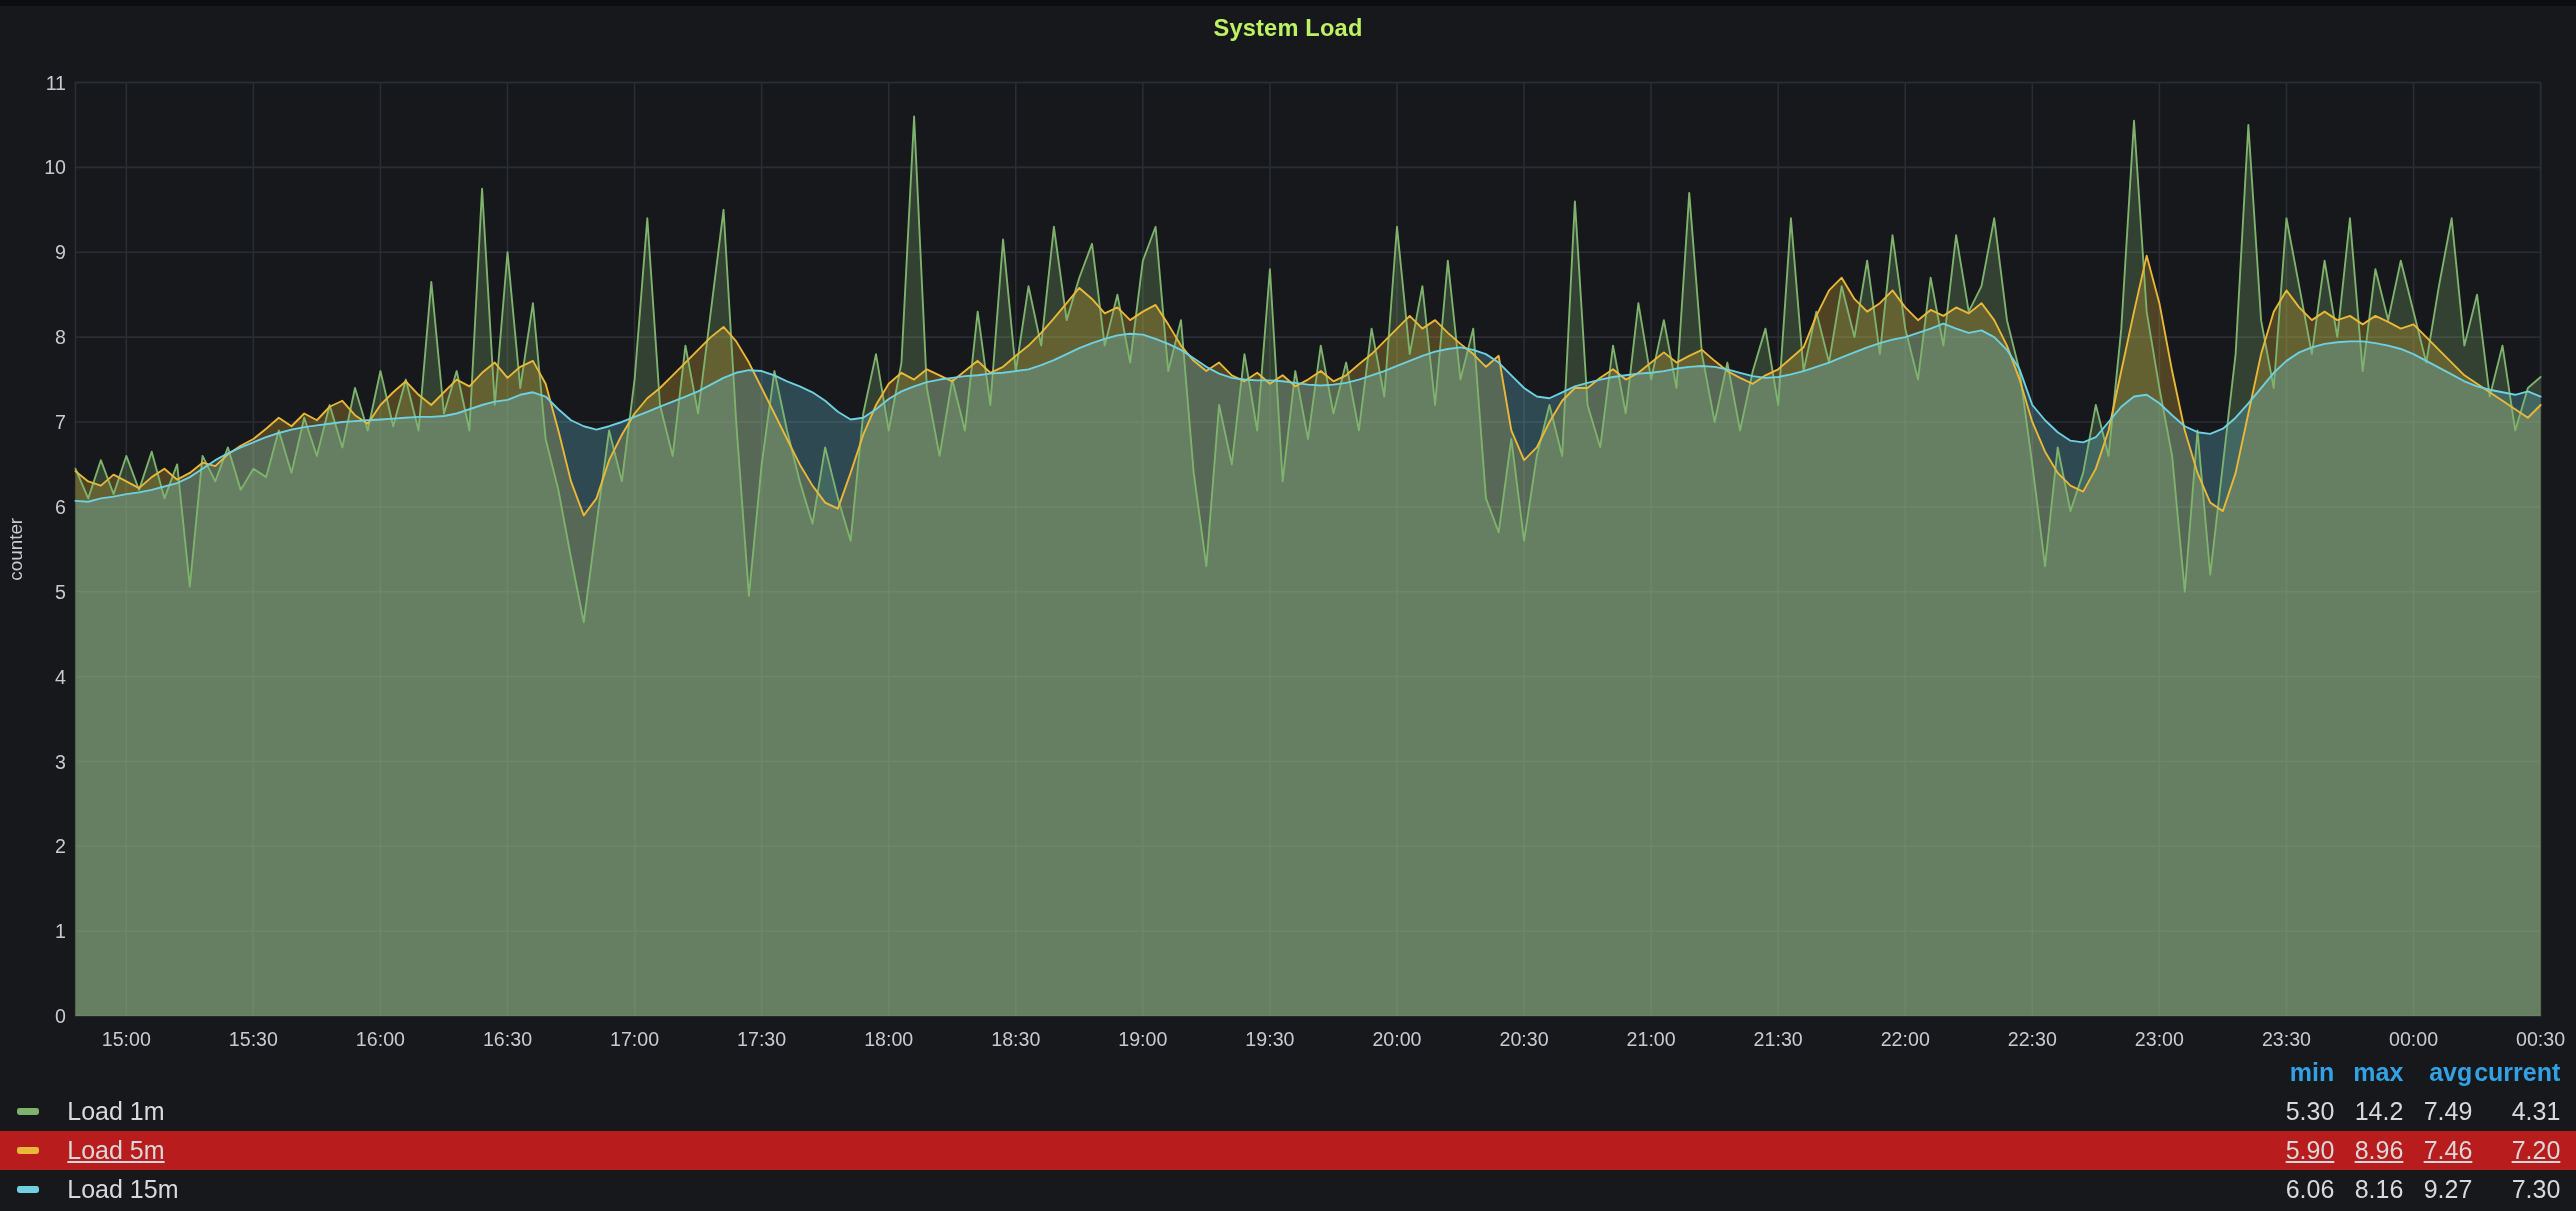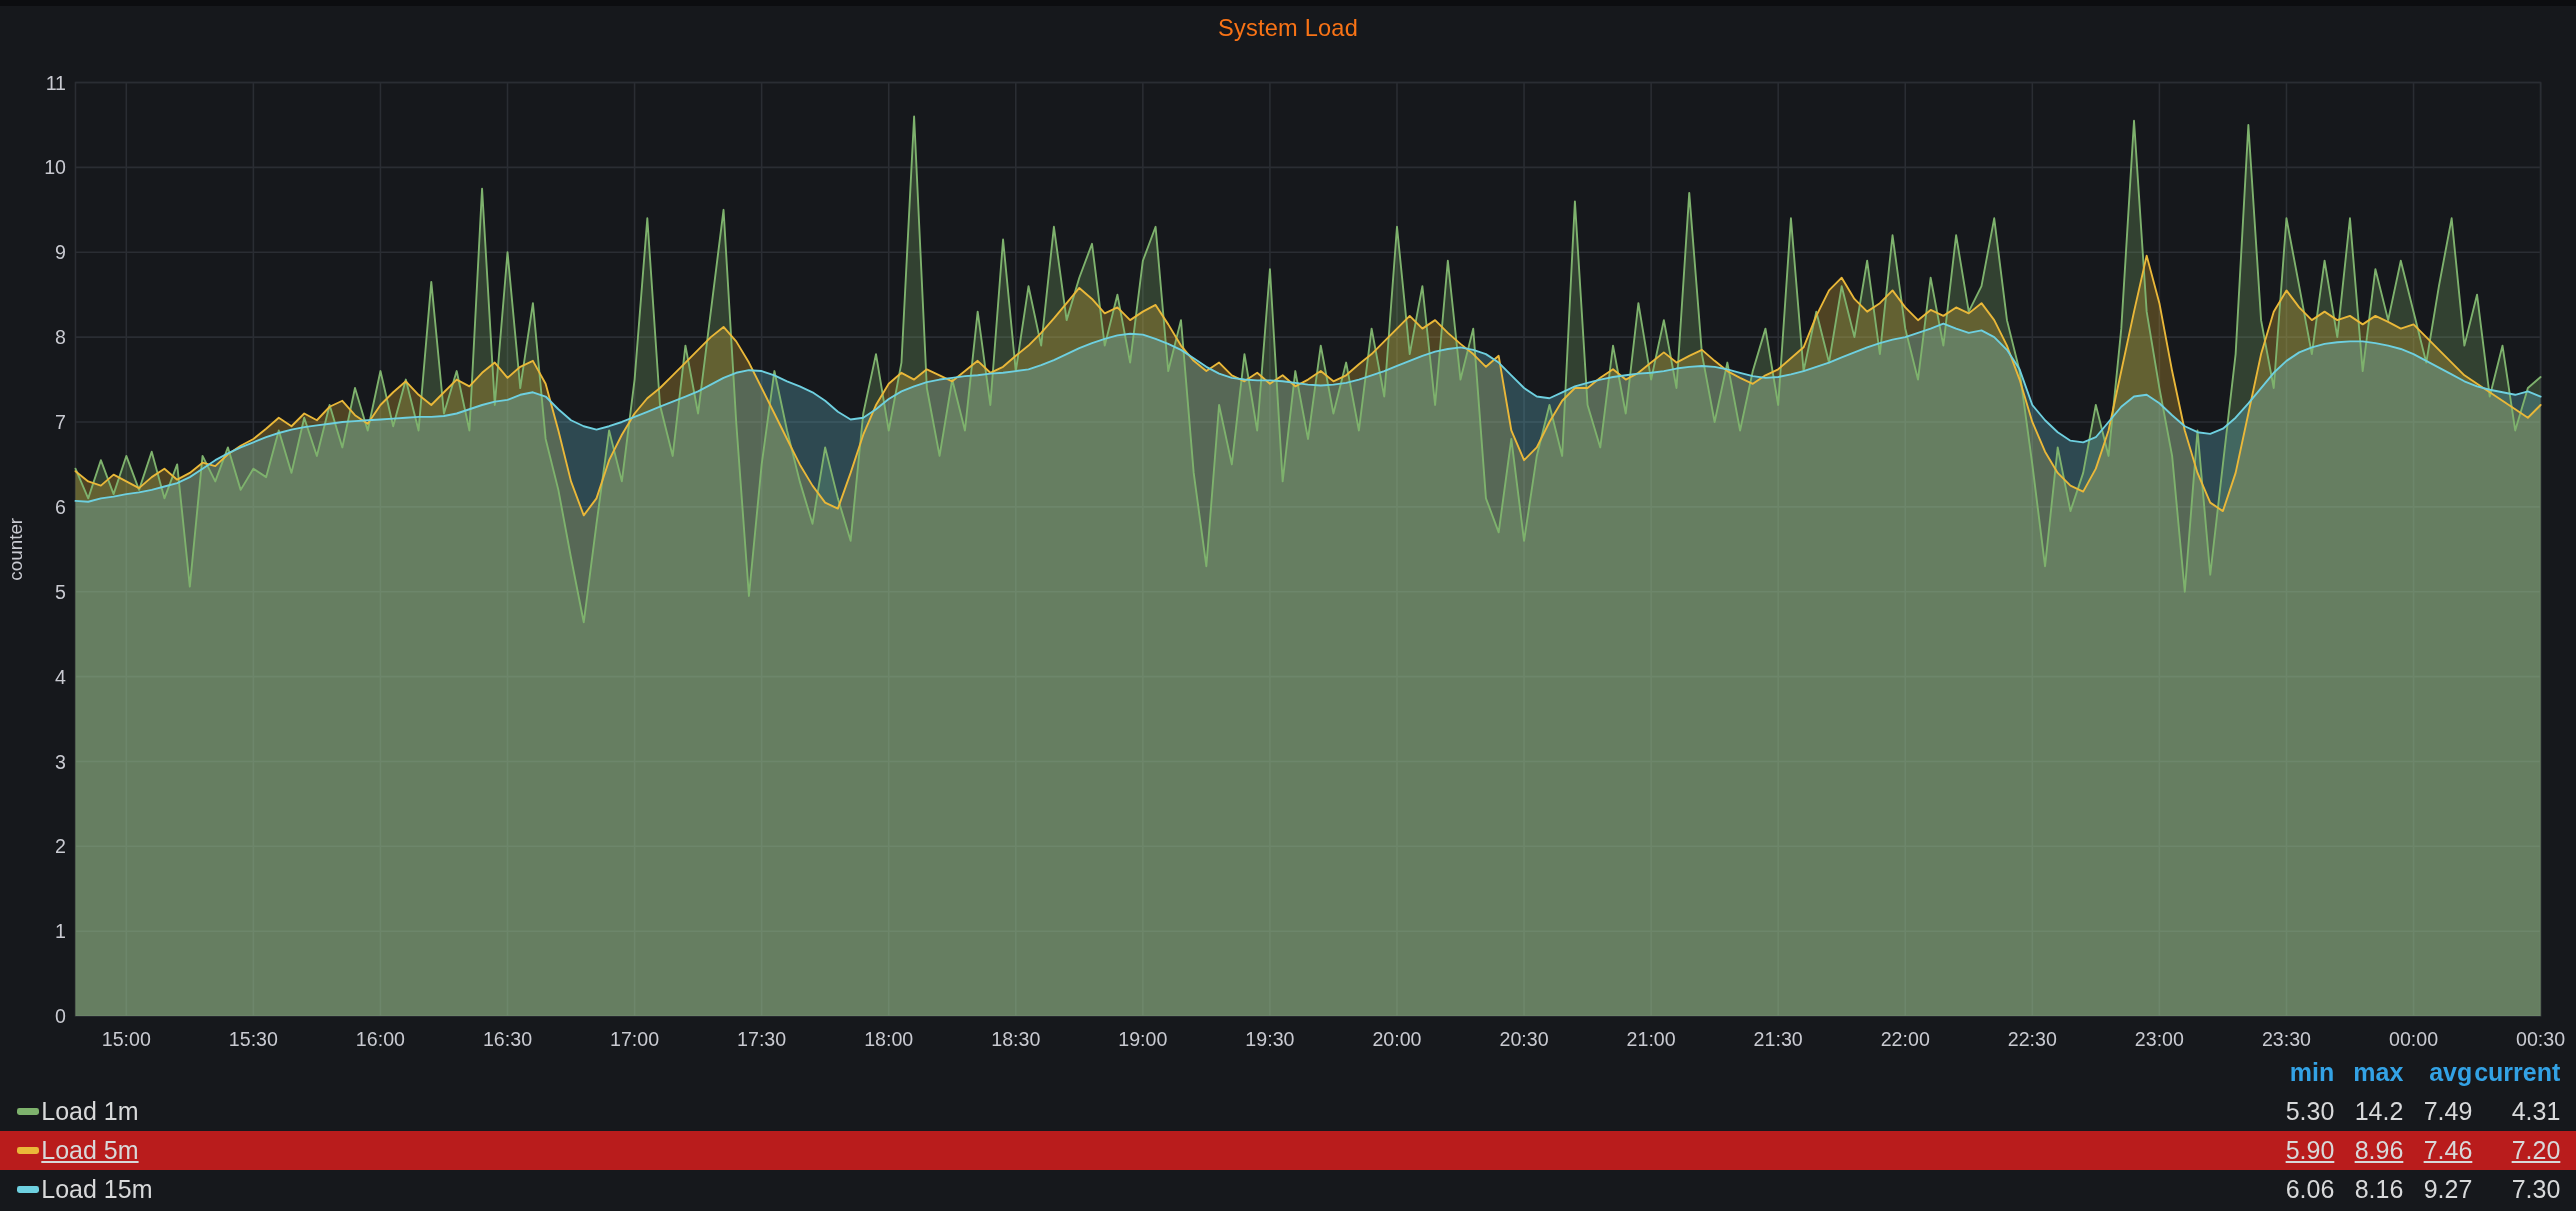--- a/index.html
+++ b/index.html
@@ -4,40 +4,40 @@
 <style>
   html,body{margin:0;padding:0;background:#0d0e11;}
   .screen{
     position:relative;width:2576px;height:1212px;overflow:hidden;
     background:#16181c;font-family:"Liberation Sans",sans-serif;
     -webkit-font-smoothing:antialiased;
   }
   .topbar{position:absolute;top:0;left:0;right:0;height:6.3px;background:#0c0d10;}
   .panel-title{
     position:absolute;top:12.6px;left:0;width:100%;height:31px;
-    text-align:center;font-size:23.6px;font-weight:400;color:#f97316;
+    text-align:center;font-size:23.6px;font-weight:700;color:#bef264;
     letter-spacing:0.2px;cursor:pointer;line-height:31px;
   }
   svg.chart{position:absolute;top:0;left:0;}
   .grid-line{stroke:#2a2d33;stroke-width:2;}
   .plot-border{fill:none;stroke:#2a2d33;stroke-width:2;}
   .tick-label{fill:#c9cad1;font-size:25px;font-family:"Liberation Sans",sans-serif;}
   .axis-title{fill:#c9cad1;font-size:24px;font-family:"Liberation Sans",sans-serif;}
   .legend{
     position:absolute;top:1053px;left:0;right:0;bottom:0;
     display:flex;flex-direction:column;font-size:25px;color:#d8d9da;
   }
   .legend-row{
     display:grid;grid-template-columns:1fr 75px 69px 69px 88px;
     align-items:center;height:39px;padding:0 15.7px 0 17.3px;box-sizing:border-box;
   }
   .legend-row.highlight{background:#b91c1c;text-decoration:underline;}
   .legend-header .stat-col{color:#33a2e5;font-weight:700;}
   .stat-col{text-align:right;}
-  .series-cell{display:flex;align-items:center;gap:2px;cursor:pointer;}
+  .series-cell{display:flex;align-items:center;gap:28px;cursor:pointer;}
   .swatch{display:inline-block;width:22px;height:7.9px;border-radius:2.4px;flex:0 0 auto;}
   .series-label{color:#d8d9da;}
 </style>
 </head>
 <body>
 
 <div class="screen">
   <div class="topbar"></div>
   <div class="panel-title">System Load</div>
 

